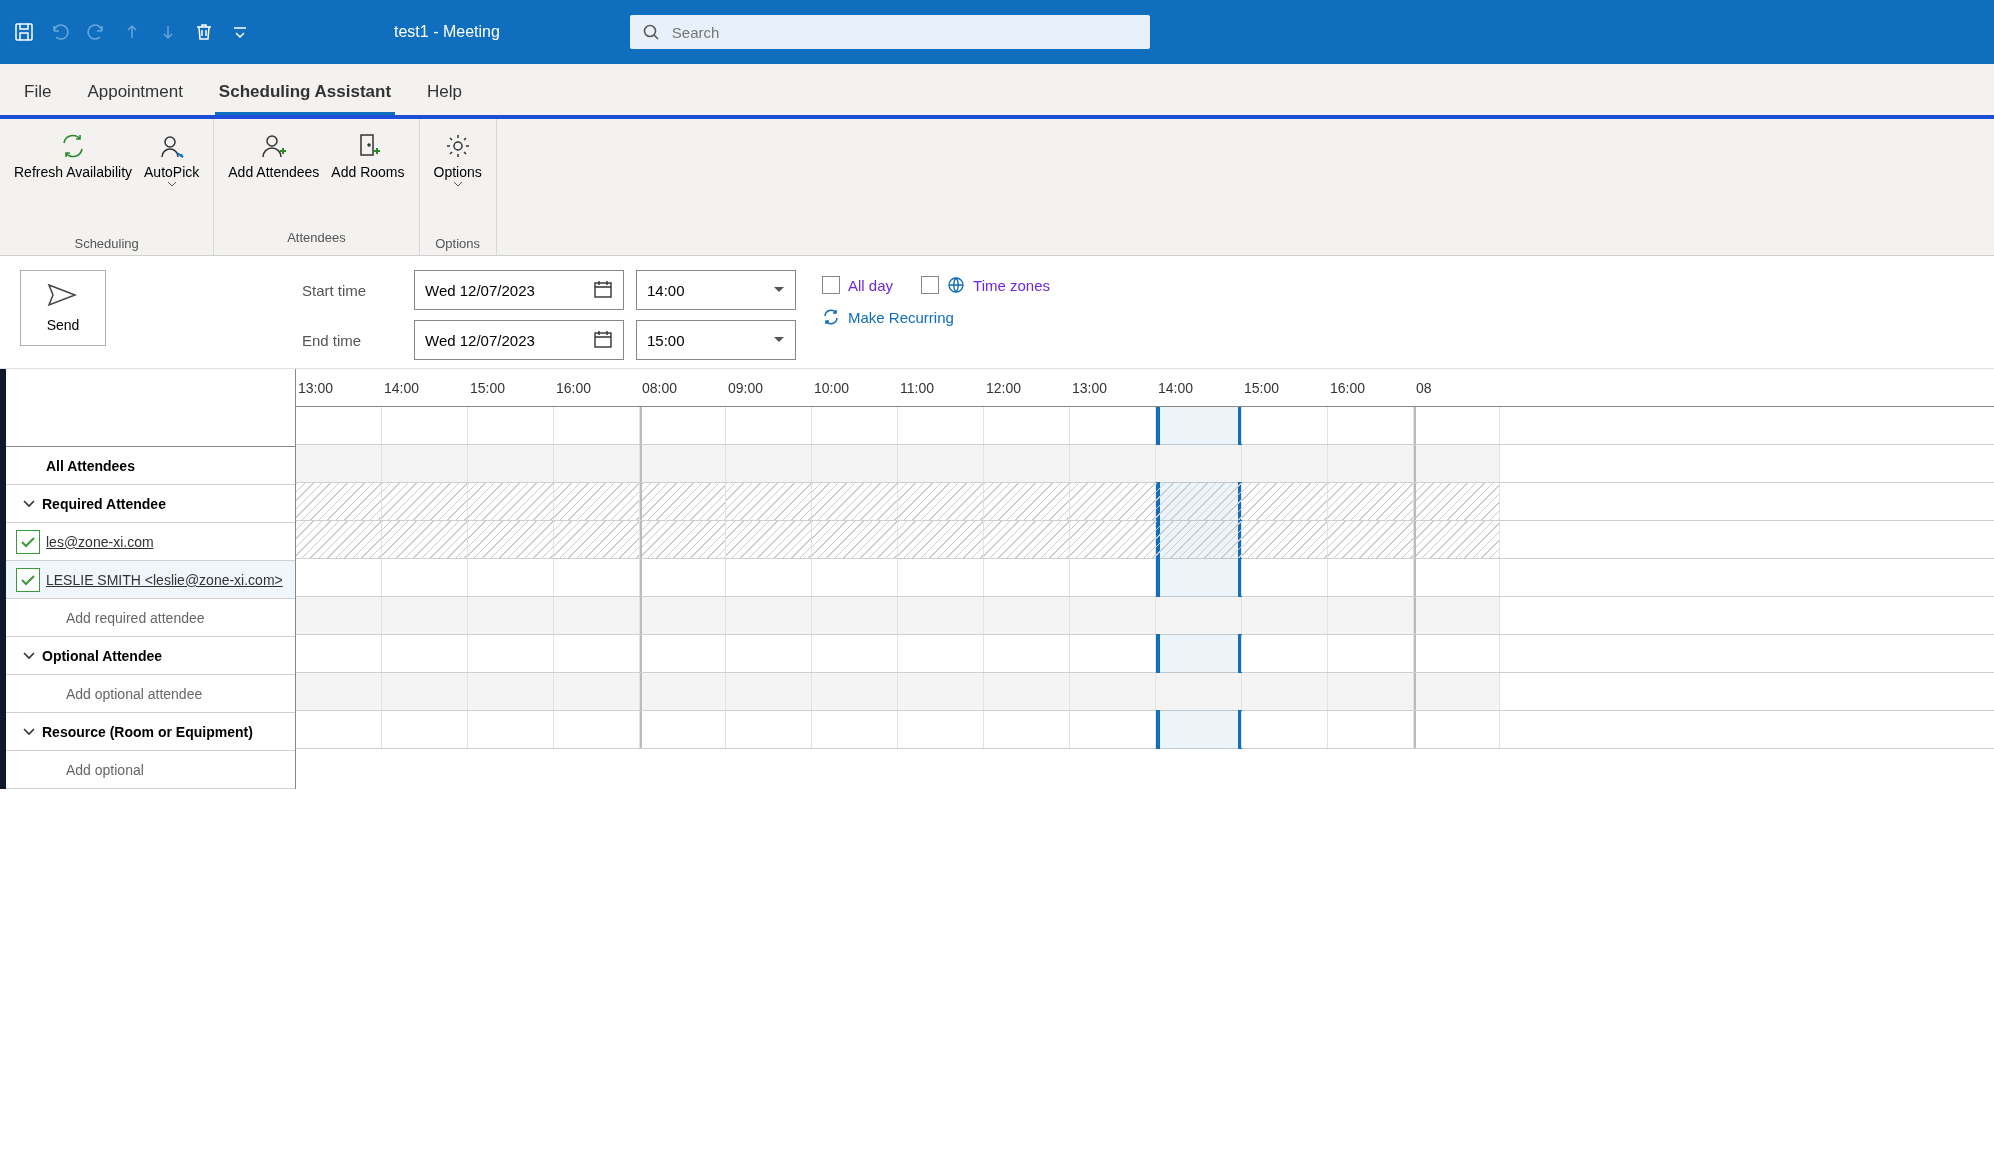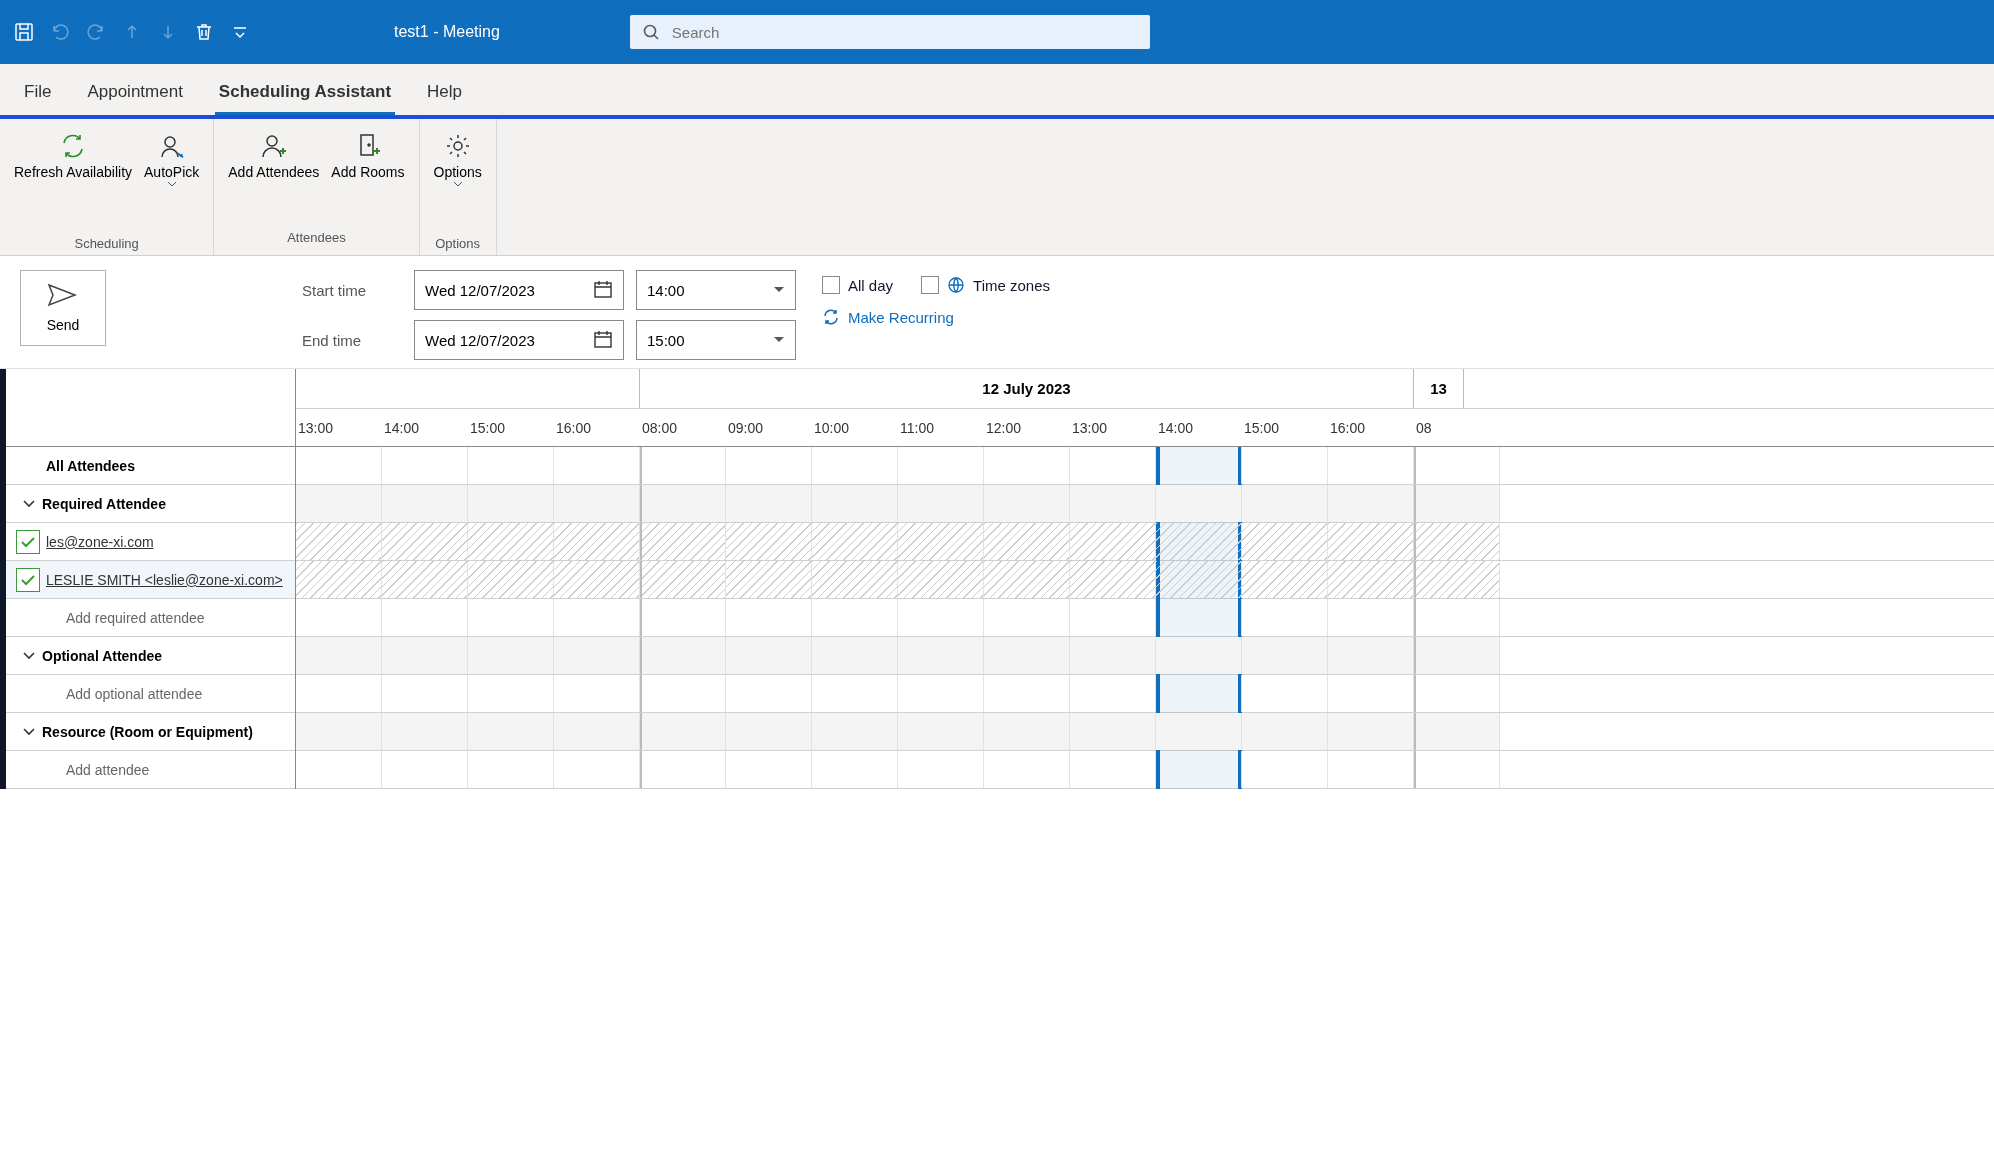--- a/index.html
+++ b/index.html
@@ -32,21 +32,21 @@
 
 .formarea { display: flex; padding: 14px 20px 8px; gap: 26px; align-items: flex-start; border-bottom: 1px solid #e0e0e0; }
 .sendbtn { width: 86px; height: 76px; border: 1px solid #b0b0b0; display: flex; flex-direction: column; align-items: center; justify-content: center; gap: 10px; cursor: pointer; }
 .timegrid { display: grid; grid-template-columns: 100px 210px 160px; gap: 10px 12px; align-items: center; }
 .tlabel { color: #555; font-size: 15px; text-align: left; }
 .datebox, .timebox { border: 1px solid #888; height: 40px; display: flex; align-items: center; padding: 0 10px; font-size: 15px; }
 .datebox .dpick { margin-left: auto; }
 .timebox { justify-content: space-between; }
 .opts { display: flex; flex-direction: column; gap: 14px; padding-top: 6px; }
 .optrow { display: flex; gap: 28px; align-items: center; }
-.chk { display: flex; align-items: center; gap: 8px; font-size: 15px; color: #0f172a; cursor: pointer; }
+.chk { display: flex; align-items: center; gap: 8px; font-size: 15px; color: #6d28d9; cursor: pointer; }
 .chkbox { width: 18px; height: 18px; border: 1px solid #888; display: inline-block; }
 .linkbtn { color: #0f6cbd; display: flex; align-items: center; gap: 8px; cursor: pointer; font-size: 15px; }
 
 
 .schedwrap { display: flex; position: relative; }
 .attcol { width: 296px; border-right: 1px solid #888; border-left: 6px solid #0f172a; }
 .attcell { height: 38px; border-bottom: 1px solid #d0d0d0; display: flex; align-items: center; padding: 0 10px; font-size: 14px; }
 .attcell.header { font-weight: 600; }
 .attcell.section { font-weight: 600; background: #fff; }
 .attcell .chevronbox { width: 26px; display: flex; justify-content: center; }
@@ -306,29 +306,24 @@
     </div>
     <div class="attcell placeholder">Add optional attendee</div>
     <div class="attcell section">
       <span class="chevronbox">
           <svg width="12" height="8" viewBox="0 0 12 8" fill="none" stroke="#333" stroke-width="1.6">
             <path d="M1 1l5 5 5-5"></path>
           </svg>
         </span>
       <span>Resource (Room or Equipment)</span>
     </div>
-    <div class="attcell placeholder">Add attendee</div>
+    <div class="attcell placeholder">Add optional</div>
   </div>
 
   <div class="gridcol">
-    <div class="daterow">
-      <div class="datecell" style="width:344px"></div>
-      <div class="datecell" style="width:774px">12 July 2023</div>
-      <div class="datecell" style="width:50px">13</div>
-    </div>
     <div class="hourrow" id="hourrow">
         <div class="hourcell">13:00</div>
         <div class="hourcell">14:00</div>
         <div class="hourcell">15:00</div>
         <div class="hourcell">16:00</div>
         <div class="hourcell">08:00</div>
         <div class="hourcell">09:00</div>
         <div class="hourcell">10:00</div>
         <div class="hourcell">11:00</div>
         <div class="hourcell">12:00</div>

